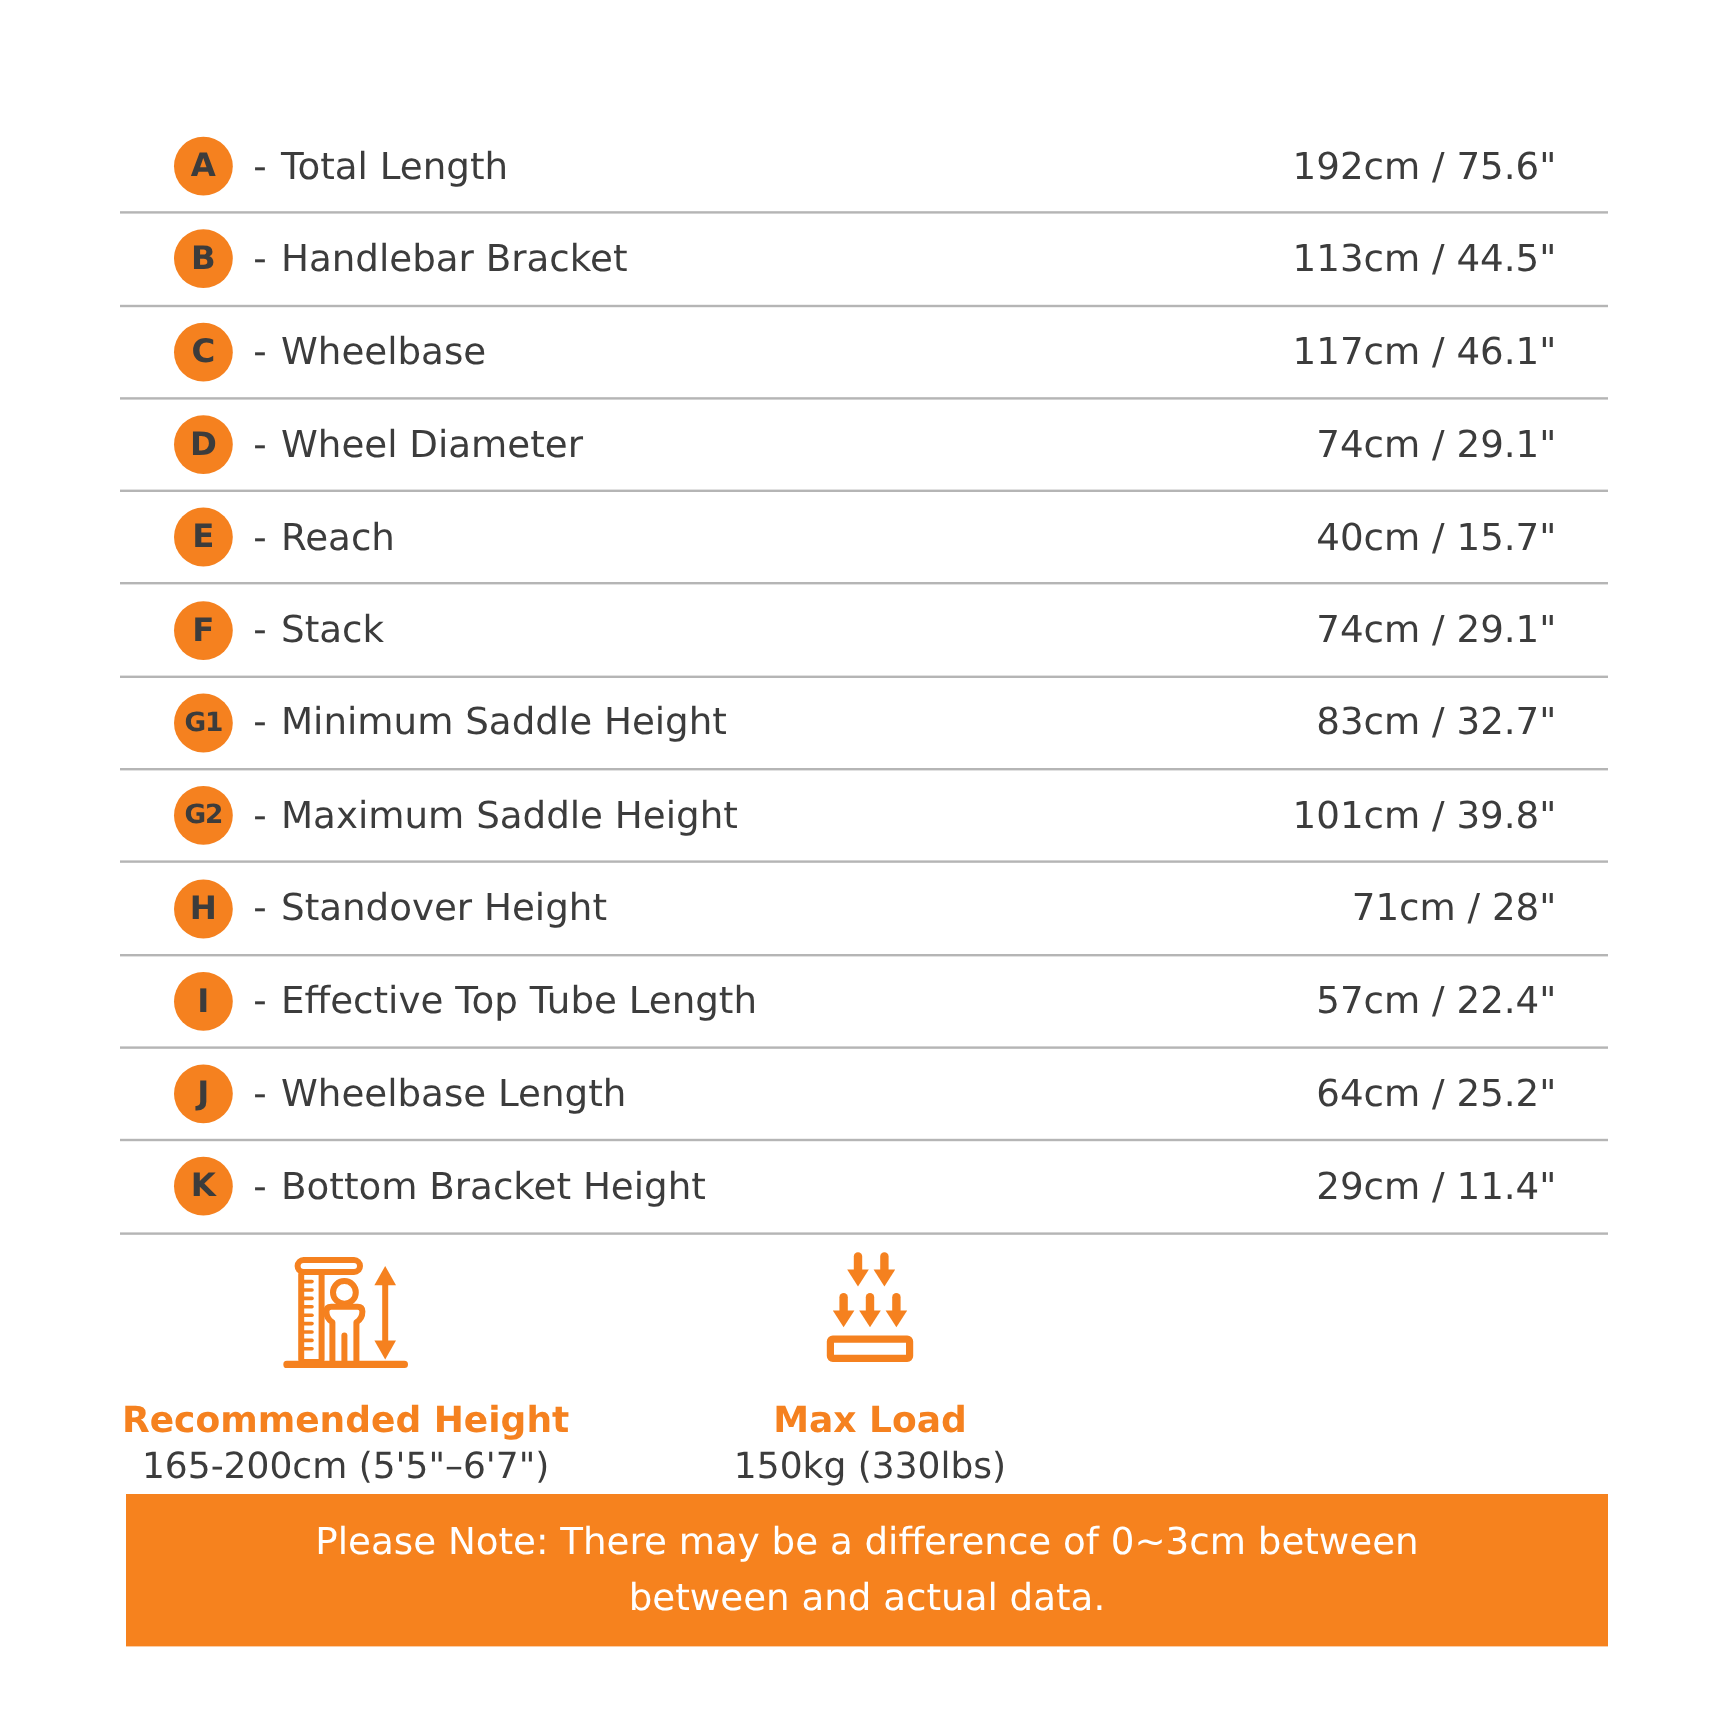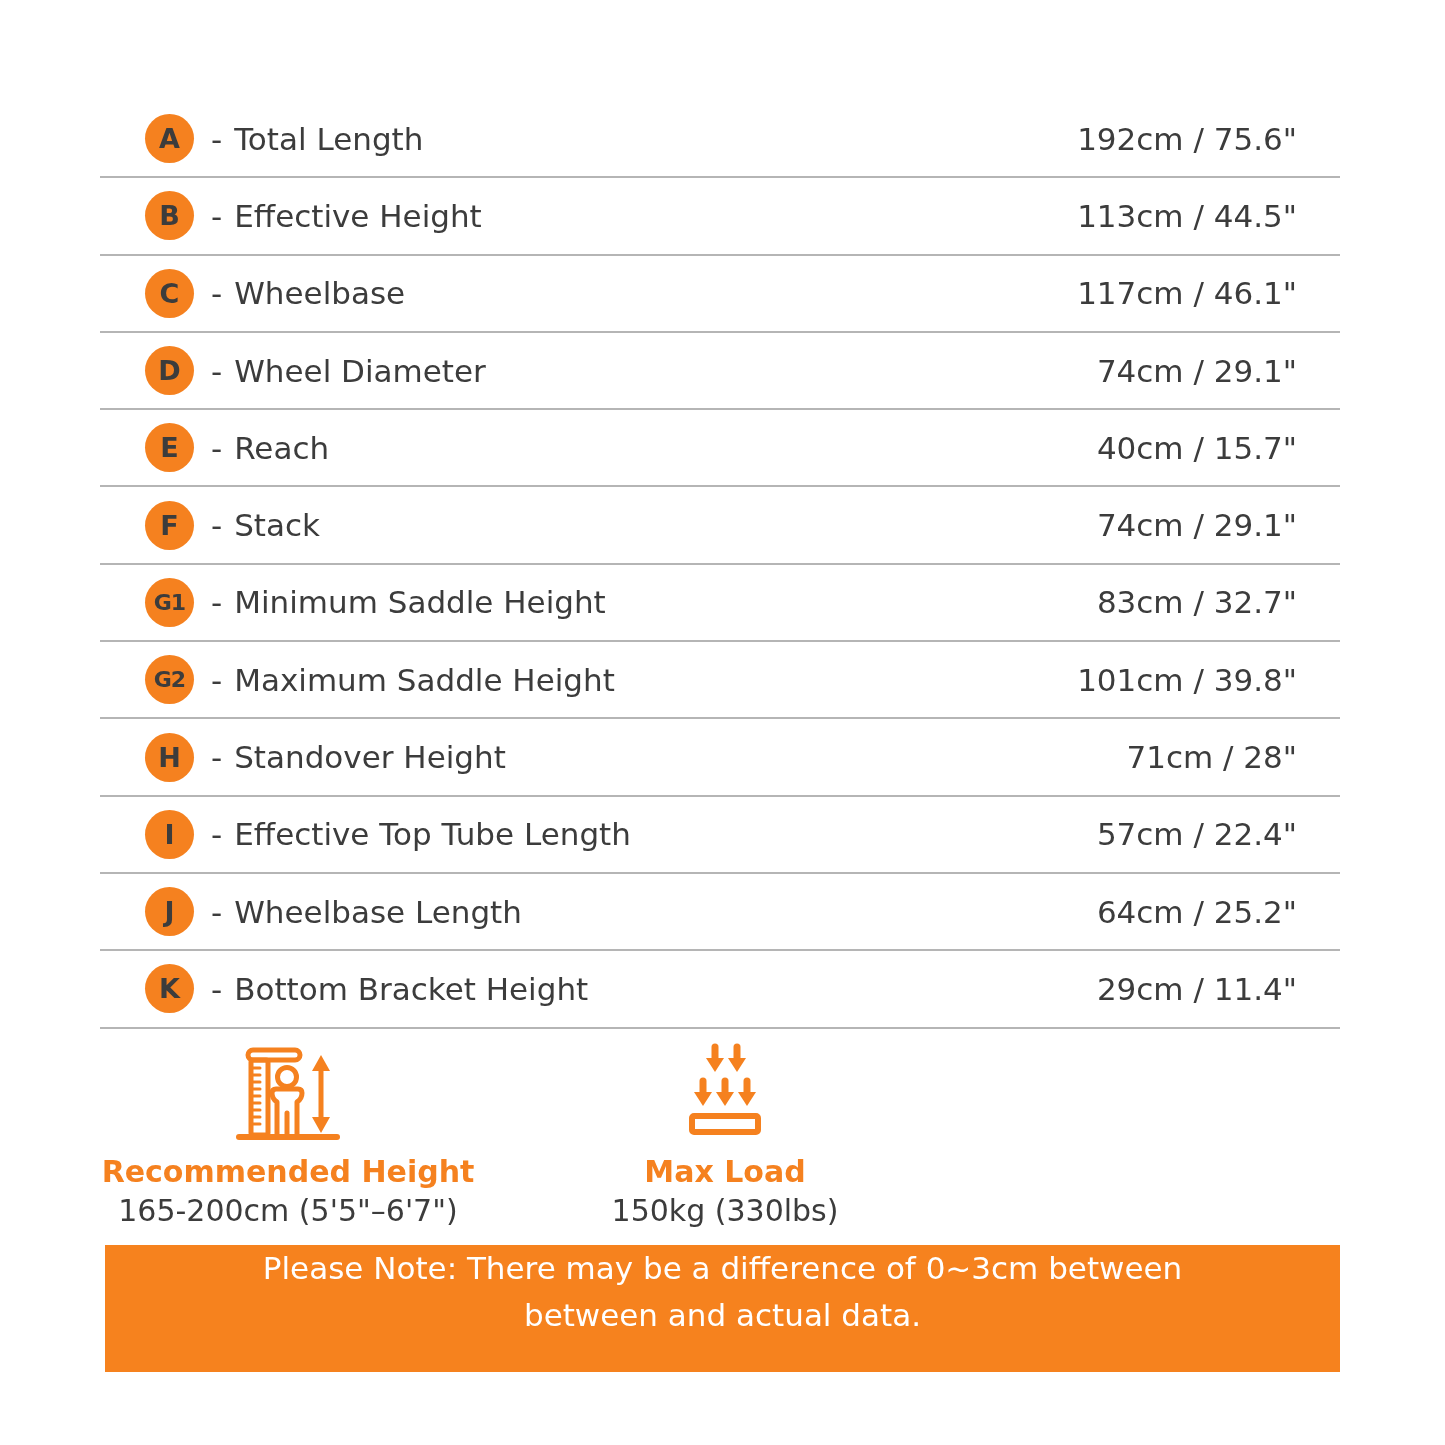--- a/index.html
+++ b/index.html
@@ -46,52 +46,52 @@
   .value{margin-left:auto;font-size:31px;white-space:nowrap;}
   
   .stats{
     position:absolute;
     left:105px;top:1042px;width:1235px;
     display:grid;
     grid-template-columns:366px 508px 361px;
   }
   .stat{display:flex;flex-direction:column;align-items:center;}
   .stat svg{display:block;}
-  .stat-title{margin-top:12px;font-size:30px;font-weight:700;color:var(--accent);white-space:nowrap;}
+  .stat-title{margin-top:24px;font-size:30px;font-weight:700;color:var(--accent);white-space:nowrap;}
   .stat-value{margin-top:4px;font-size:30px;color:var(--text);white-space:nowrap;}
   
   .note{
     position:absolute;
     left:105px;top:1245px;
     width:1235px;height:127px;
     background:var(--note-bg);
     color:#ffffff;
     display:flex;flex-direction:column;
-    align-items:center;
+    align-items:center;justify-content:center;
     font-size:31px;line-height:47px;
     text-align:center;
   }
 </style>
 </head>
 <body>
 
 <div class="canvas">
 
   <div class="spec-table">
 
     <div class="spec-row">
       <span class="badge">A</span>
       <span class="dash">-</span>
       <span class="label">Total Length</span>
       <span class="value">192cm / 75.6"</span>
     </div>
     <div class="spec-row">
       <span class="badge">B</span>
       <span class="dash">-</span>
-      <span class="label">Effective Height</span>
+      <span class="label">Handlebar Bracket</span>
       <span class="value">113cm / 44.5"</span>
     </div>
     <div class="spec-row">
       <span class="badge">C</span>
       <span class="dash">-</span>
       <span class="label">Wheelbase</span>
       <span class="value">117cm / 46.1"</span>
     </div>
     <div class="spec-row">
       <span class="badge">D</span>

